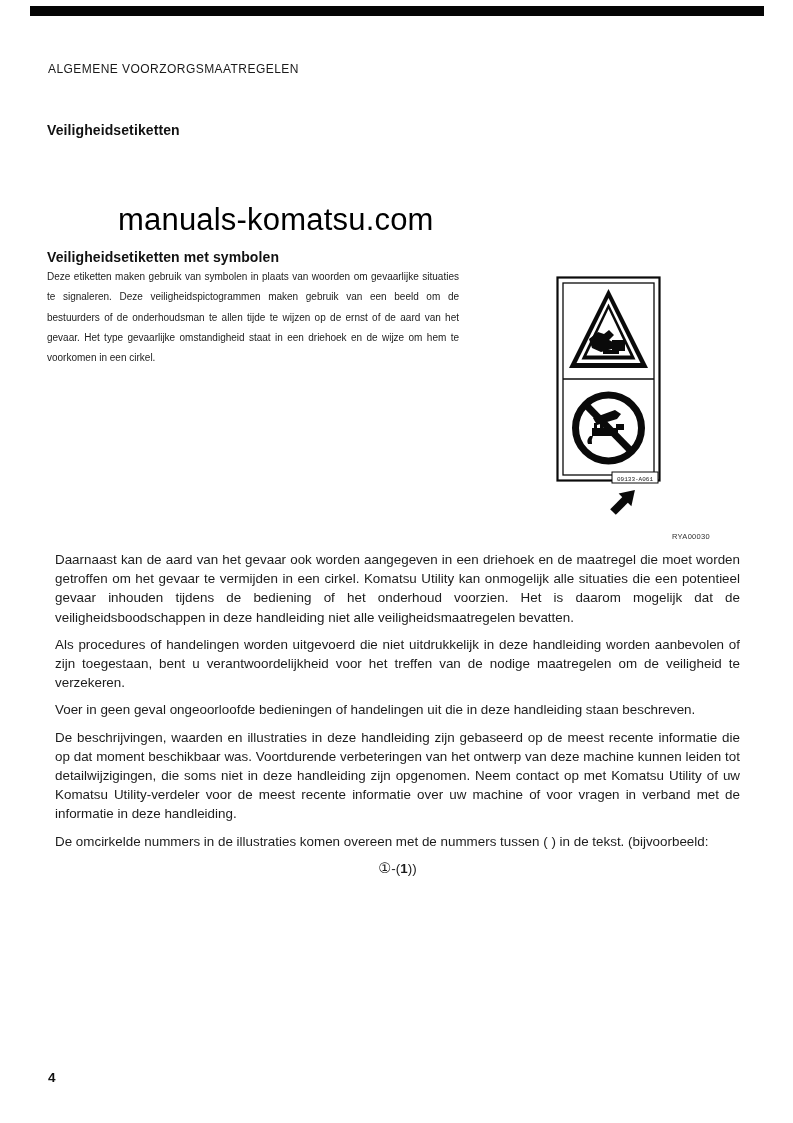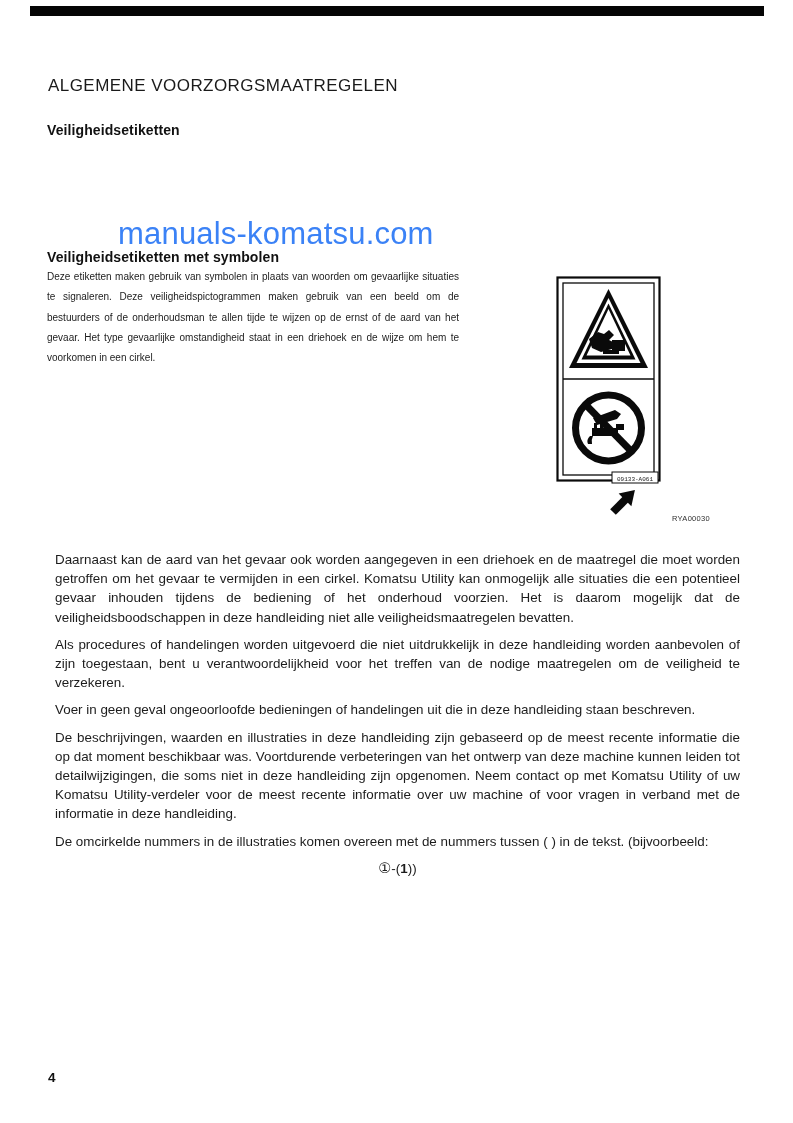--- a/index.html
+++ b/index.html
@@ -8,50 +8,50 @@
     width:793px;height:1123px;
     background:#ffffff;
     margin:0 auto;
     font-family:"Liberation Sans","DejaVu Sans",sans-serif;
     color:#161616;
     overflow:hidden;
   }
   .abs{position:absolute;}
   .header-rule{left:30px;top:6px;width:734px;height:10px;background:#050505;}
   .header-title{
-    left:48px;top:76px;
-    font-size:17px;letter-spacing:0.45px;color:#1a1a1a;
+    left:48px;top:62px;
+    font-size:12px;letter-spacing:0.45px;color:#1a1a1a;
     white-space:nowrap;
     text-align:center;
   }
   .sec-heading{
     font-size:14px;font-weight:bold;letter-spacing:0.1px;color:#111;
     white-space:nowrap;
     text-align:right;
   }
   .s1-heading{left:47px;top:122px;}
   .s1-body{
     left:47px;top:140px;width:701px;
     font-size:13.4px;line-height:19.2px;
     text-align:justify;color:#1c1c1c;
   }
   .watermark{
-    left:118px;top:216px;
-    font-size:31px;color:#3b82f6;letter-spacing:0.2px;
+    left:118px;top:202px;
+    font-size:31px;color:#000000;letter-spacing:0.2px;
     white-space:nowrap;
   }
   .s2-heading{left:47px;top:249px;}
   .s2-body{
     left:47px;top:267px;width:412px;
     font-size:10px;line-height:20.3px;
     text-align:justify;color:#1c1c1c;
   }
   .figure{left:556px;top:276px;width:108px;height:244px;}
   .figure-caption{
-    left:672px;top:514px;
+    left:672px;top:532px;
     font-size:7.5px;letter-spacing:0.3px;color:#2e2e2e;
     white-space:nowrap;
   }
   .main-text{
     left:47px;top:542px;width:701px;
     font-size:13.4px;line-height:19.2px;
     text-align:justify;color:#1c1c1c;
   }
   .main-text p{margin:8px;padding:0;}
   .main-text p.gap{margin-top:6px;}

